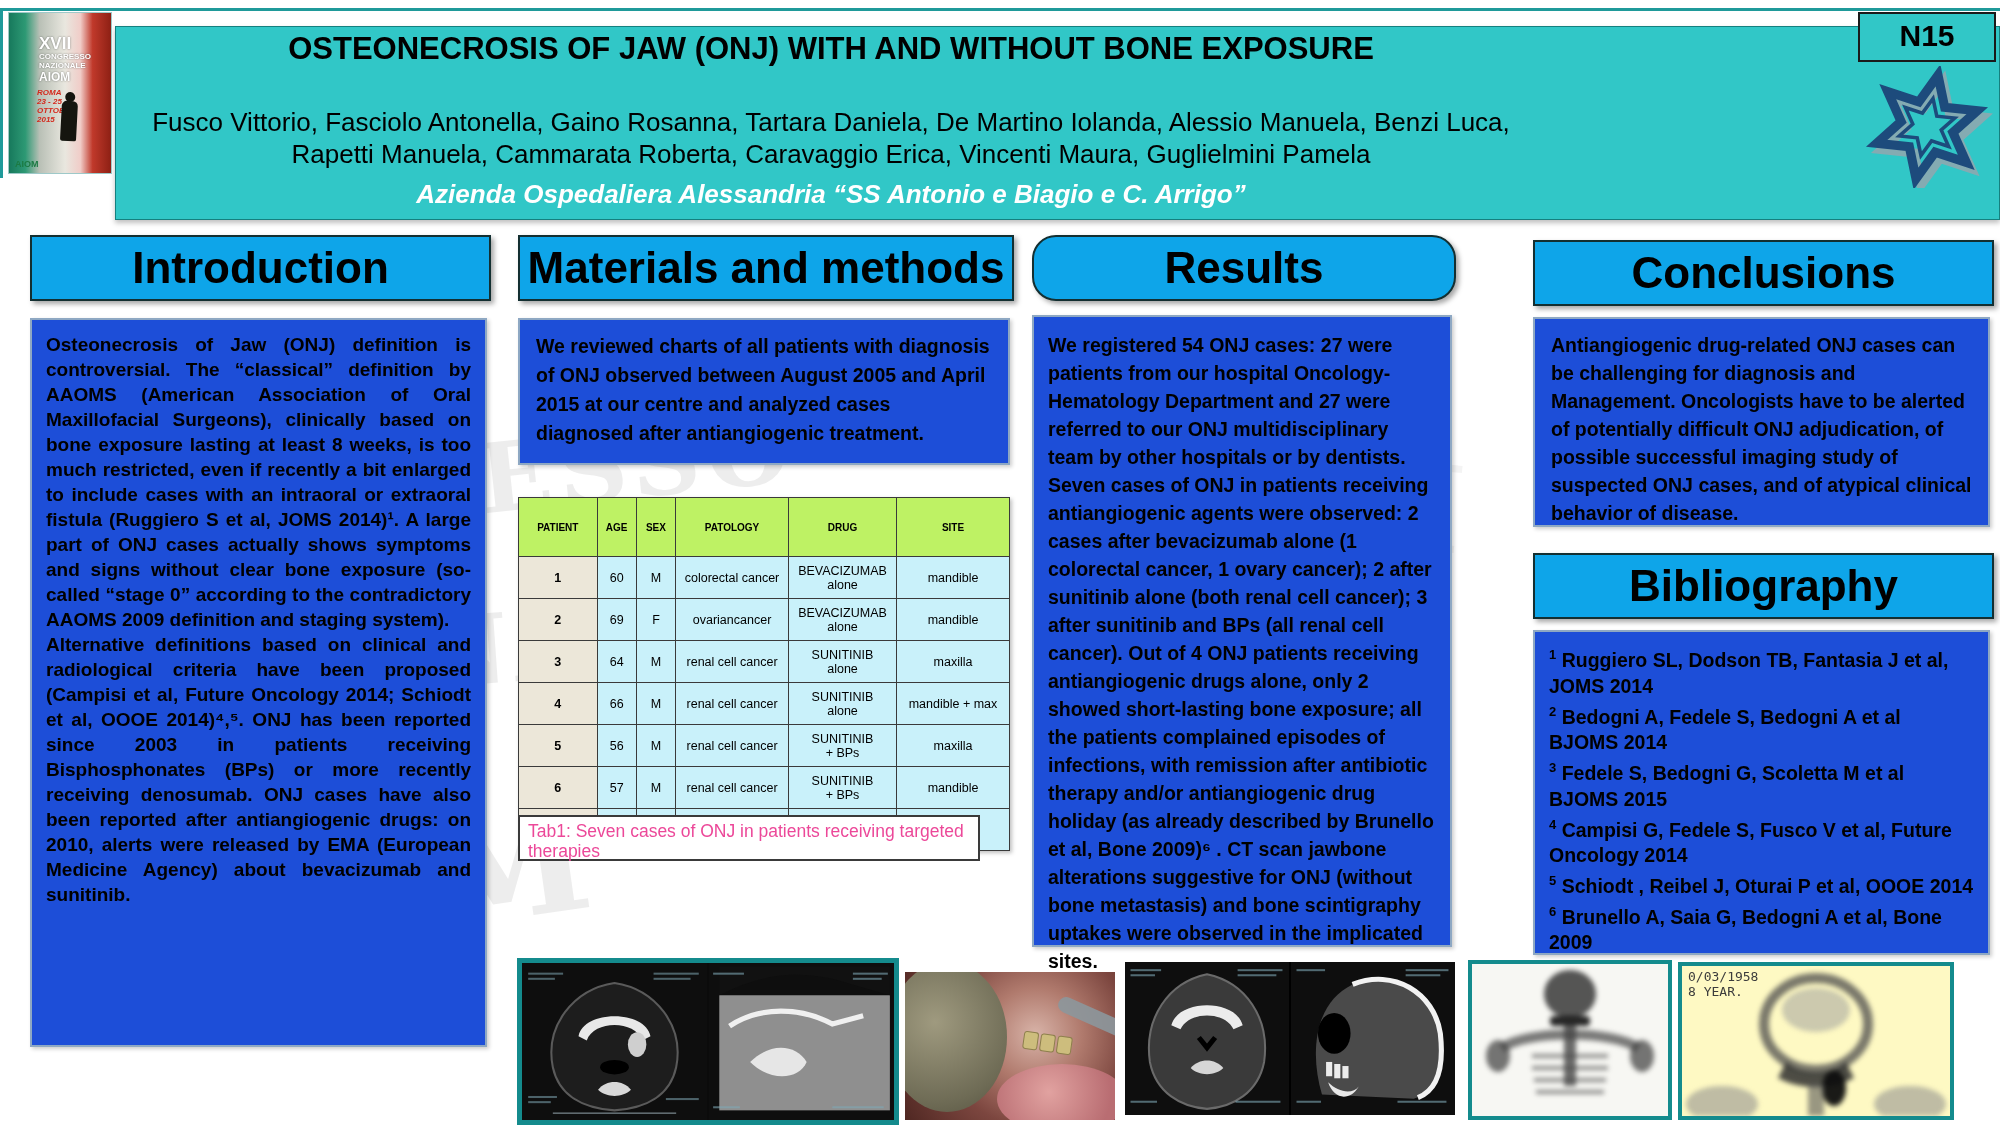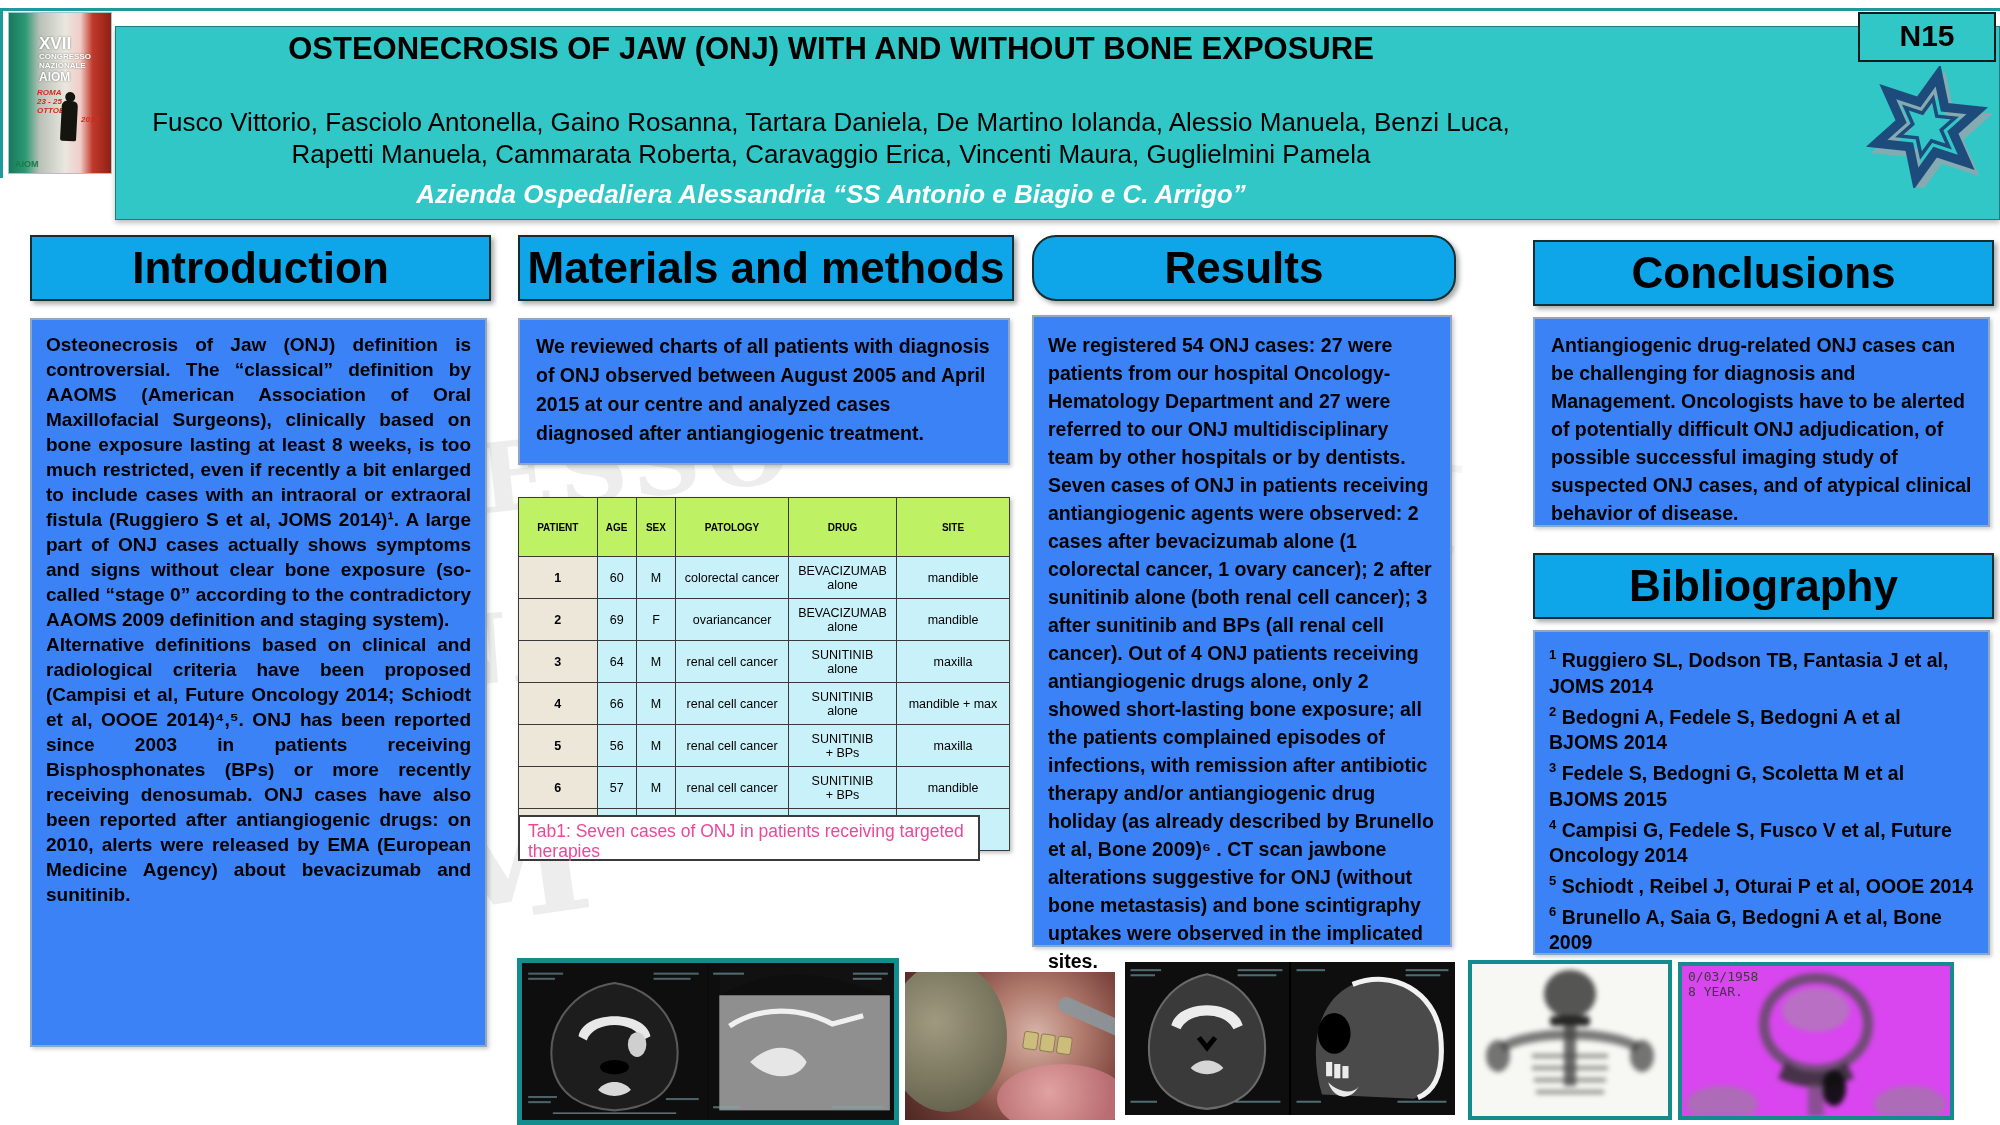--- a/index.html
+++ b/index.html
@@ -52,21 +52,21 @@
   .poster-figure:before { content:""; position:absolute; left:3px; top:-9px; width:10px; height:10px;
     border-radius:50%; background:#15150f; }
   .poster-aiom { position:absolute; left:6px; bottom:4px; color:#1b7a43; font-size:9px; font-weight:bold; }
 
   
   .sec-head {
     background:#0ea5e9; border:2px solid #132f31; box-shadow:3px 3px 5px rgba(0,0,0,.35);
     text-align:center; font-weight:bold; font-size:44px; color:#000; z-index:2;
   }
   .sec-body {
-    background:#3b82f6; border:2px solid #8ea8c3; box-shadow:2px 2px 4px rgba(0,0,0,.2);
+    background:#1d4ed8; border:2px solid #8ea8c3; box-shadow:2px 2px 4px rgba(0,0,0,.2);
     color:#000; font-weight:bold; z-index:1;
   }
   .head-intro   { left:30px;   top:235px; width:457px; height:62px; line-height:62px; }
   .head-mm      { left:518px;  top:235px; width:492px; height:62px; line-height:62px; }
   .head-results { left:1032px; top:235px; width:420px; height:62px; line-height:62px;border-radius:24px; }
   .head-concl   { left:1533px; top:240px; width:457px; height:62px; line-height:62px; }
   .head-bib     { left:1533px; top:553px; width:457px; height:62px; line-height:62px; }
 
   .body-intro   { left:30px;   top:318px; width:457px; height:729px; padding:12px 14px;
                   font-size:19px; line-height:25px; text-align:justify; box-sizing:border-box; }
@@ -117,21 +117,21 @@
     background:radial-gradient(circle at 40% 40%, #9f9a7f, #6e6b55 70%, #55523f); }
   .teeth { position:absolute; left:118px; top:62px; display:flex; gap:2px; transform:rotate(8deg); }
   .tooth { width:13px; height:16px; background:#cdbd7d; border-radius:3px; border:1px solid #8d7f4c; }
   .tongue { position:absolute; left:92px; top:92px; width:130px; height:70px; border-radius:50%;
     background:radial-gradient(circle at 40% 40%, #e1a2a0, #b96d72 70%); }
   .instrument { position:absolute; left:150px; top:40px; width:90px; height:16px; background:#8c979c;
     border-radius:8px; transform:rotate(24deg); opacity:.9; }
 
   .scint-frame { border:4px solid #148b8d; background:#f7f7f3; overflow:hidden; z-index:1; }
   .frame-sc1 { left:1468px; top:960px; width:196px; height:152px; }
-  .frame-sc2 { left:1678px; top:962px; width:268px; height:150px; background:#d946ef; }
+  .frame-sc2 { left:1678px; top:962px; width:268px; height:150px; background:#fef9c3; }
   .scint-label { position:absolute; left:6px; top:3px; font-family:"DejaVu Sans Mono", monospace;
     font-size:13px; color:#3c3c3c; line-height:15px; z-index:2; }
   .blurred { filter:blur(2.5px); }
 </style>
 </head>
 <body>
 
 <div class="abs wm" style="left:40px; top:430px; font-size:96px; transform:rotate(-6deg);">CONGRESSO</div>
 <div class="abs wm" style="left:30px; top:600px; font-size:96px; transform:rotate(-4deg);">NAZIONALE</div>
 <div class="abs wm" style="left:90px; top:800px; font-size:150px; transform:rotate(-8deg);">AIOM</div>
@@ -141,21 +141,21 @@
 <div class="abs left-line"></div>
 
 <div class="abs poster">
   <div class="poster-txt" style="top:22px; font-size:17px;">XVII</div>
   <div class="poster-txt" style="top:40px; font-size:8px;">CONGRESSO</div>
   <div class="poster-txt" style="top:49px; font-size:8px;">NAZIONALE</div>
   <div class="poster-txt" style="top:58px; font-size:12px;">AIOM</div>
   <div class="poster-roma" style="top:76px; font-size:8px;">ROMA</div>
   <div class="poster-roma" style="top:85px; font-size:8px;">23 - 25</div>
   <div class="poster-roma" style="top:94px; font-size:8px;">OTTOBRE</div>
-  <div class="poster-roma" style="top:103px; font-size:8px;margin-left:44px;">2015</div>
+  <div class="poster-roma" style="top:103px; font-size:8px;">2015</div>
   <div class="poster-figure"></div>
   <div class="poster-aiom">AIOM</div>
 </div>
 
 <div class="abs band">
   <div class="band-line band-title" style="top:4px;">OSTEONECROSIS OF JAW (ONJ) WITH AND WITHOUT BONE EXPOSURE</div>
   <div class="band-line band-authors" style="top:80px;">Fusco Vittorio, Fasciolo Antonella, Gaino Rosanna, Tartara Daniela, De Martino Iolanda, Alessio Manuela, Benzi Luca,</div>
   <div class="band-line band-authors" style="top:112px;">Rapetti Manuela, Cammarata Roberta, Caravaggio Erica, Vincenti Maura, Guglielmini Pamela</div>
   <div class="band-line band-affil" style="top:152px;">Azienda Ospedaliera Alessandria “SS Antonio e Biagio e C. Arrigo”</div>
 </div>

